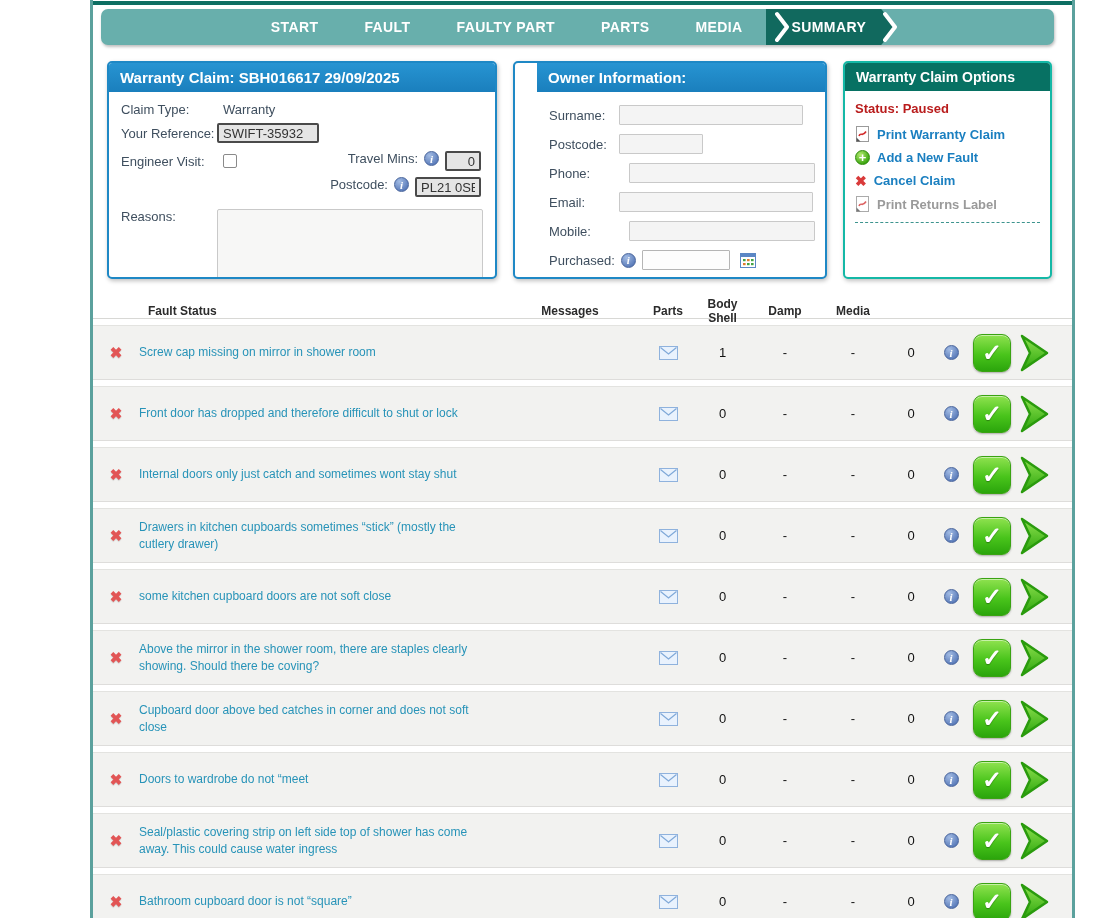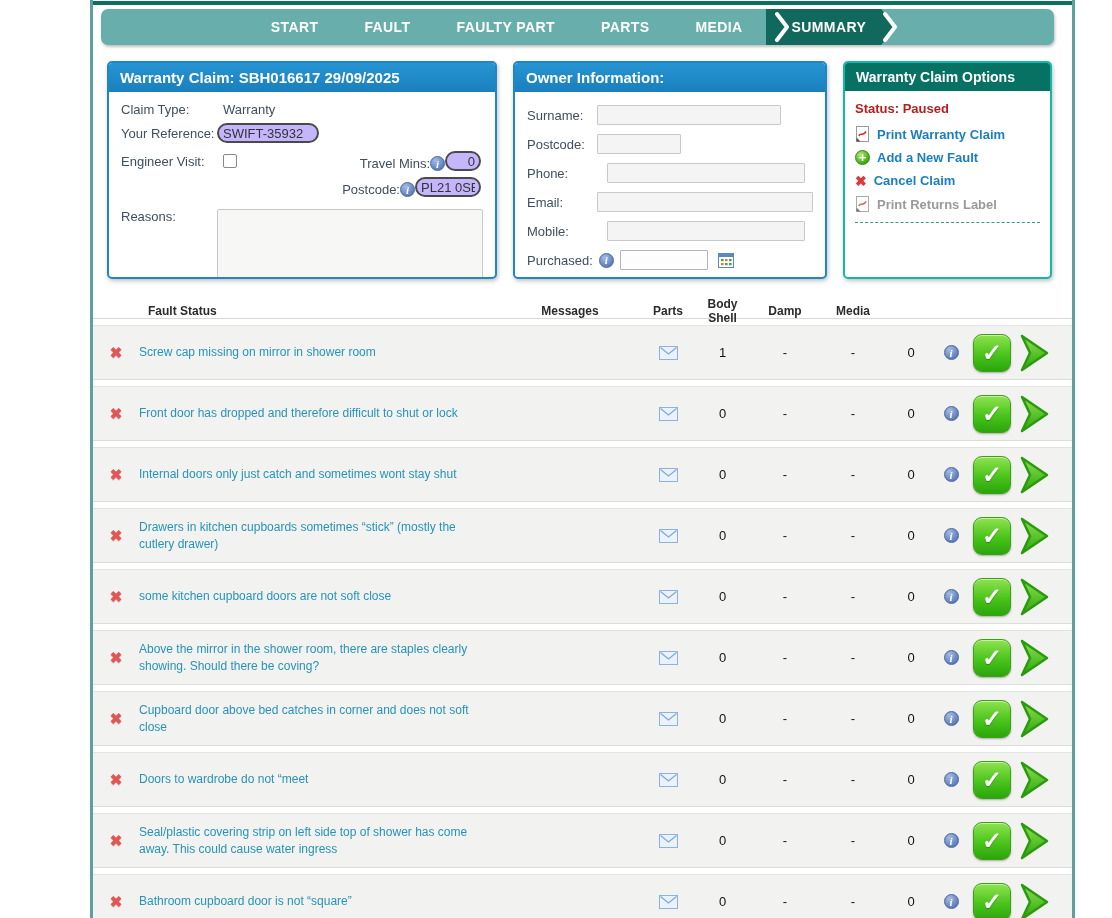--- a/index.html
+++ b/index.html
@@ -24,31 +24,31 @@
 
   
   .panels { display:flex; gap:16px; margin:16px 20px 0 14px; height:218px; }
   .panel { border-radius:5px; background:#fff; box-shadow:1px 2px 4px rgba(0,0,0,.25); overflow:hidden; }
   .panel-blue { border:2px solid #1e88c5; }
   .panel-teal { border:2px solid #14b8a6; }
   .panel-head { color:#fff; font-weight:bold; font-size:15px; padding:6px 11px; }
   .panel-head.blue { background:linear-gradient(#2794d2,#1a7fbd); }
   .panel-head.teal { background:#077163; font-size:14px; }
   .p-claim { width:390px; }
-  .p-owner { width:314px; }
+  .p-owner { width:314px;padding-left:22px; }
   .p-options { width:209px; }
   .panel-body { padding:10px 12px; font-size:13px; color:#3f4f5f; }
 
   .f-row { display:flex; align-items:center; margin-bottom:6px; }
   .f-label { width:96px; flex:0 0 auto; }
   input[type=text] { font-family:"Liberation Sans",sans-serif; font-size:13px; height:20px;
     padding:1px 4px; border:1px solid #c9c9c9; background:#f4f4f4; border-radius:1px; color:#333; }
-  input.live { background:#c4b5fd; border:2px solid #4a4a4a; border-radius:10px; }
+  input.live { background:#e5e5e5; border:2px solid #4a4a4a; border-radius:2px; }
   .checkbox { width:14px; height:14px; border:1px solid #8a8a8a; background:#fff; display:inline-block; border-radius:2px; cursor:pointer; }
-  .right-group { margin-left:auto; display:flex; align-items:flex-end; padding-right:2px; }
+  .right-group { margin-left:auto; display:flex; align-items:flex-start; gap:6px; padding-right:2px; }
   .info-icon { width:15px; height:15px; flex:0 0 auto; border-radius:50%;
     background:radial-gradient(circle at 35% 28%, #a3bce4, #5b7cba 75%);
     border:1px solid #49659c; color:#fff; display:inline-flex; align-items:center; justify-content:center;
     font:italic bold 11px "Liberation Serif", serif; cursor:pointer; }
   textarea { width:272px; height:70px; background:#f7f7f6; border:1px solid #c9c9c9;
     resize:none; border-radius:2px; }
   .reasons-row { display:flex; align-items:flex-start; margin-top:12px; }
 
   
   .o-row { display:flex; align-items:center; margin-bottom:9px; }

